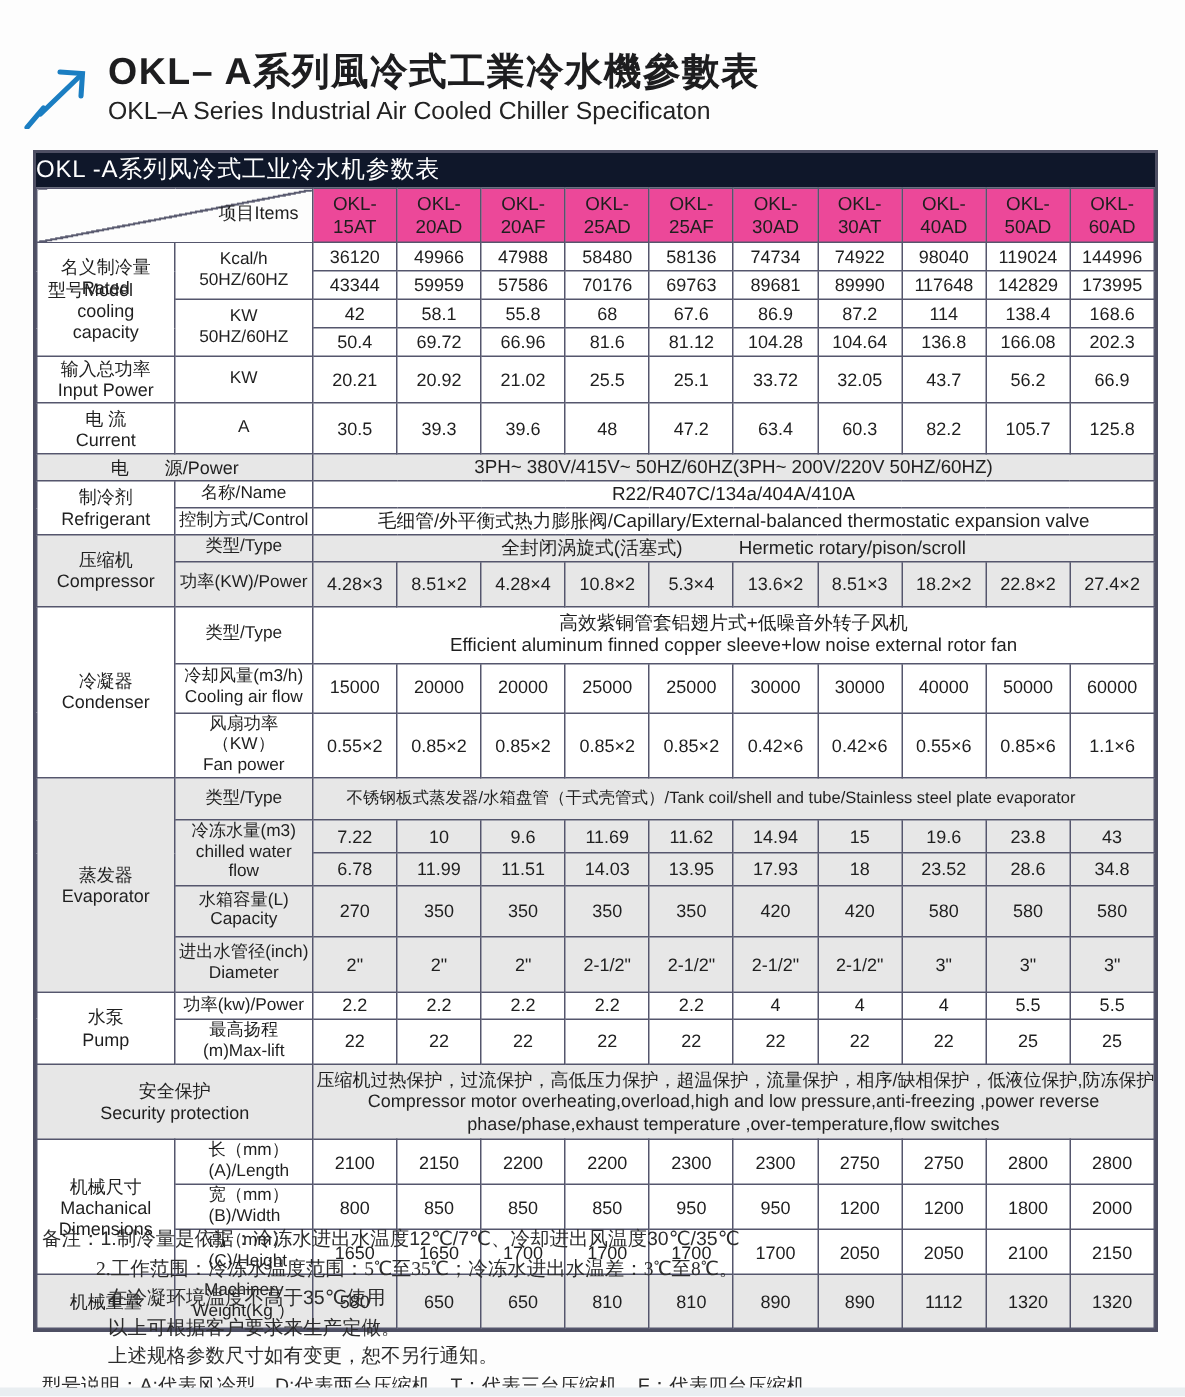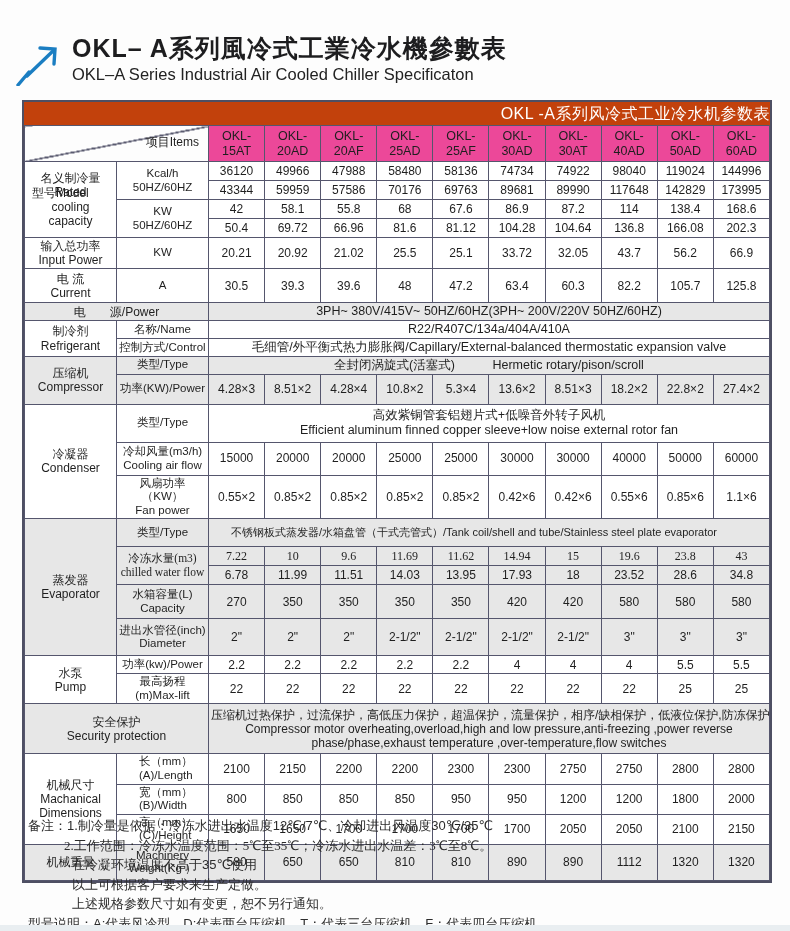--- a/index.html
+++ b/index.html
@@ -8,21 +8,21 @@
     font-family:"Liberation Sans","DejaVu Sans",sans-serif;color:#222;
     overflow:hidden;
   }
   
   .hdr{position:absolute;top:34px;left:16px;display:flex;align-items:flex-start;}
   .hdr svg{margin-top:6px;margin-right:8px;}
   .t-zh{font-size:25px;font-weight:700;color:#1d1d1f;letter-spacing:1px;line-height:1.15;}
   .t-en{font-size:16.5px;color:#222;margin-top:2px;}
   
   .tbl-wrap{position:absolute;left:22px;top:100px;width:746px;border:2px solid #4e4f63;background:#fff;}
-  .table-title{height:23px;line-height:23px;background:#c2410c;color:#fff;text-align:right;
+  .table-title{height:23px;line-height:23px;background:#0f172a;color:#fff;text-align:left;
     font-size:16px;font-weight:500;letter-spacing:0.5px;}
   table{border-collapse:collapse;table-layout:fixed;width:100%;}
   col.c1{width:92px;} col.c2{width:92px;}
   td{border:1px solid #55566d;text-align:center;vertical-align:middle;
      padding:1px 2px;font-size:12px;line-height:1.18;color:#1f1f1f;background:#fff;}
   td div{pointer-events:none;}
   tr.g td{background:#e7e7e7;}
   td.model{background:#ec4899;font-size:12.5px;}
   td.lab1{font-size:12px;}
   td.lab2{font-size:11.5px;}
@@ -299,21 +299,21 @@
           <td>1.1×6</td>
         </tr>
         <tr class="g" style="height: 28px;">
           <td class="lab1" rowspan="5">
             <div>蒸发器</div>
             <div>Evaporator</div>
           </td>
           <td class="lab2">类型/Type</td>
           <td class="txt left fit" colspan="10">不锈钢板式蒸发器/水箱盘管（干式壳管式）/Tank coil/shell and tube/Stainless steel plate evaporator</td>
         </tr>
-        <tr class="g" style="height: 19px; font-family: Liberation Serif, serif;">
+        <tr class="g" style="height: 19px;">
           <td class="lab2" rowspan="2">
             <div>冷冻水量(m3)</div>
             <div>chilled water flow</div>
           </td>
           <td>7.22</td>
           <td>10</td>
           <td>9.6</td>
           <td>11.69</td>
           <td>11.62</td>
           <td>14.94</td>

